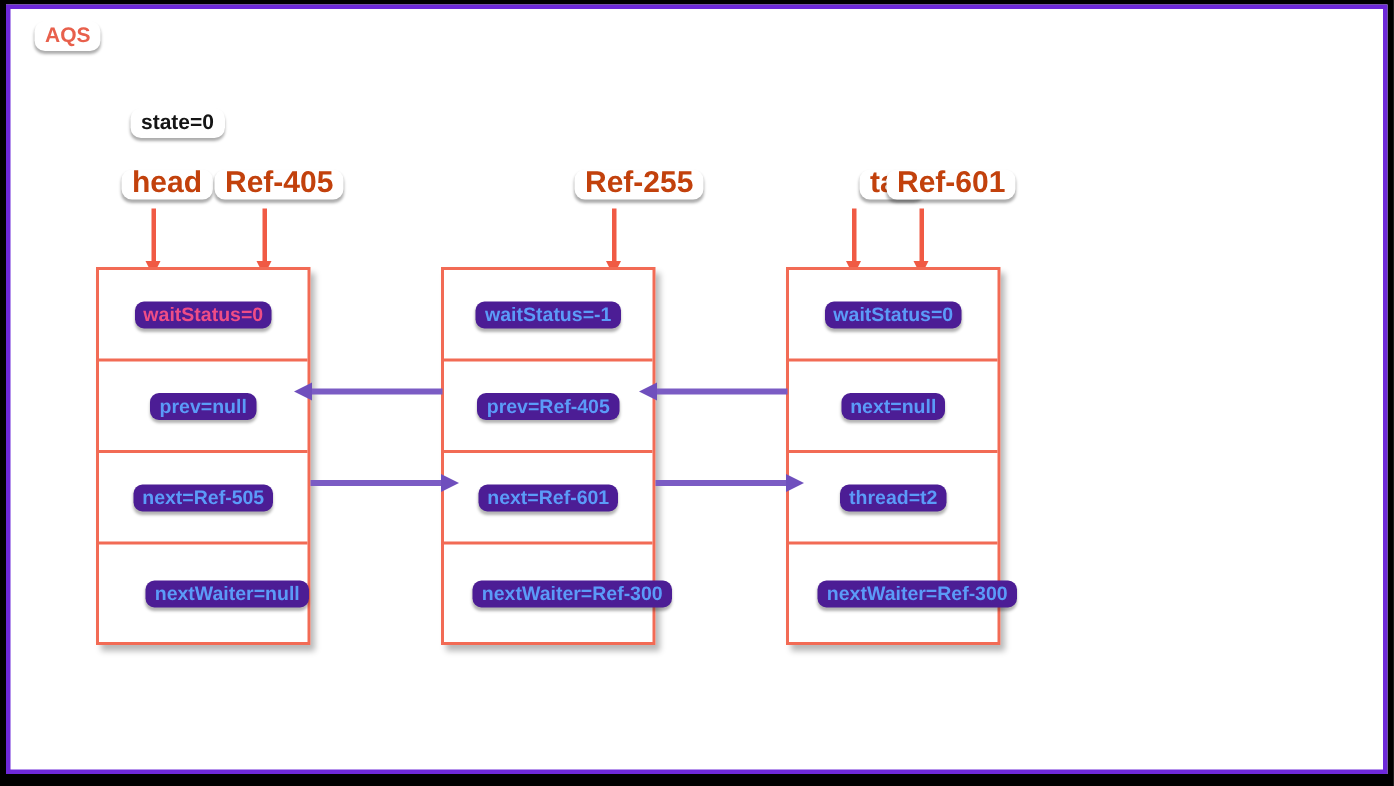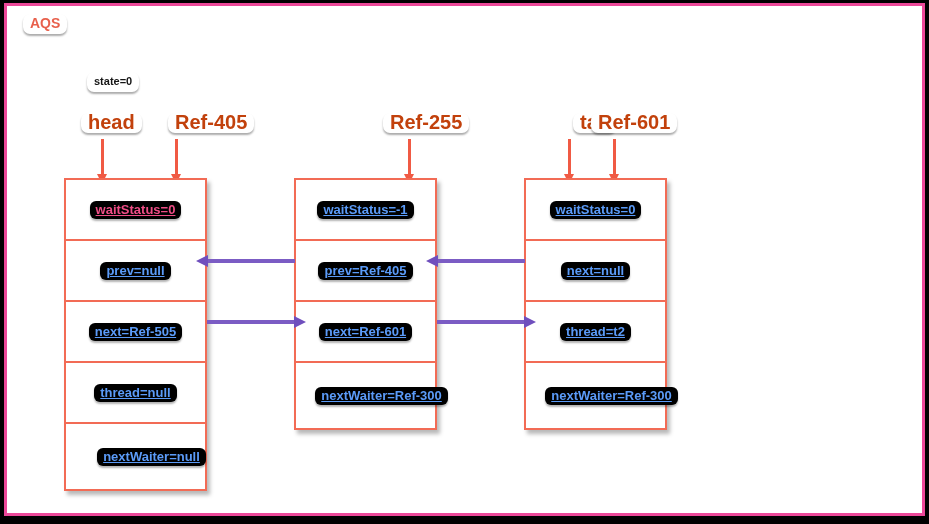--- a/index.html
+++ b/index.html
@@ -23,40 +23,40 @@
   }
 
   
   .frame {
     position: absolute;
     left: 4px;
     top: 3px;
     width: 921px;
     height: 513px;
     box-sizing: border-box;
-    border: 3px solid #ec4899;
+    border: 3px solid #6d28d9;
     background: #ffffff;
     box-shadow: inset 0 0 0 1px #ffffff;
   }
 
   
   .sticker {
     position: absolute;
     background: #ffffff;
     border-radius: 7px;
     padding: 2px 7px 3px 7px;
     font-weight: bold;
     font-size: 13px;
     line-height: 15px;
     white-space: nowrap;
     box-shadow: 0 2px 2px rgba(0,0,0,0.33);
     box-sizing: border-box;
   }
   .sticker.title   { color: #e8604c; font-size: 14px; }
-  .sticker.state   { color: #151515; font-size: 11px; }
+  .sticker.state   { color: #151515; font-size: 14px; }
   .sticker.ref     { color: #c2410c; font-size: 20px; }
 
   
   .node {
     position: absolute;
     box-sizing: border-box;
     border: 2px solid #f26b55;
     background: #ffffff;
     box-shadow: 3px 4px 4px rgba(0,0,0,0.28);
   }
@@ -68,32 +68,31 @@
     align-items: center;
     justify-content: center;
     height: 61px;
   }
   .node .row:last-child {
     border-bottom: none;
     height: 65px;
     margin-left: 32px;
   }
   .cell-label {
-    background: #000000;
+    background: #4c1d95;
     border-radius: 6px;
     padding: 1px 6px 2px 6px;
     font-weight: bold;
     font-size: 13px;
     line-height: 15px;
     white-space: nowrap;
     color: #5b9bf8;
     box-shadow: 0 2px 2px rgba(0,0,0,0.3);
     position: relative;
     z-index: 3;
-    text-decoration: underline;
   }
   .cell-label.pink { color: #ef4d86; }
 
   
   .darrow {
     position: absolute;
     width: 3px;
     background: #f05a44;
   }
   .darrow::after {
@@ -141,44 +140,41 @@
 <div id="canvas">
   <div class="frame">
 
     <div class="sticker title" style="left:16px; top:8px;">AQS</div>
 
     <div class="sticker state" style="left:80px; top:66px;">state=0</div>
 
     <div id="pointers">
         <div class="sticker ref" style="left: 74px; top: 107px;">head</div>
         <div class="darrow" style="left: 94px; top: 133px; height: 36px;"></div>
-        <div class="sticker ref" style="left: 136px; top: 107px; margin-left: 25px;">Ref-405</div>
+        <div class="sticker ref" style="left: 136px; top: 107px;">Ref-405</div>
         <div class="darrow" style="left: 168px; top: 133px; height: 36px;"></div>
         <div class="sticker ref" style="left: 376px; top: 107px;">Ref-255</div>
         <div class="darrow" style="left: 401px; top: 133px; height: 36px;"></div>
         <div class="sticker ref" style="left: 566px; top: 107px;">tail</div>
         <div class="darrow" style="left: 561px; top: 133px; height: 36px;"></div>
         <div class="sticker ref" style="left: 584px; top: 107px;">Ref-601</div>
         <div class="darrow" style="left: 606px; top: 133px; height: 36px;"></div>
       </div>
     <div id="nodes">
         <div class="node" style="left: 57px; top: 172px; width: 143px;">
           <div class="row">
             <span class="cell-label pink">waitStatus=0</span>
           </div>
           <div class="row">
             <span class="cell-label">prev=null</span>
           </div>
           <div class="row">
             <span class="cell-label">next=Ref-505</span>
           </div>
           <div class="row">
-            <span class="cell-label">thread=null</span>
-          </div>
-          <div class="row">
             <span class="cell-label">nextWaiter=null</span>
           </div>
         </div>
         <div class="node" style="left: 287px; top: 172px; width: 143px;">
           <div class="row">
             <span class="cell-label">waitStatus=-1</span>
           </div>
           <div class="row">
             <span class="cell-label">prev=Ref-405</span>
           </div>

